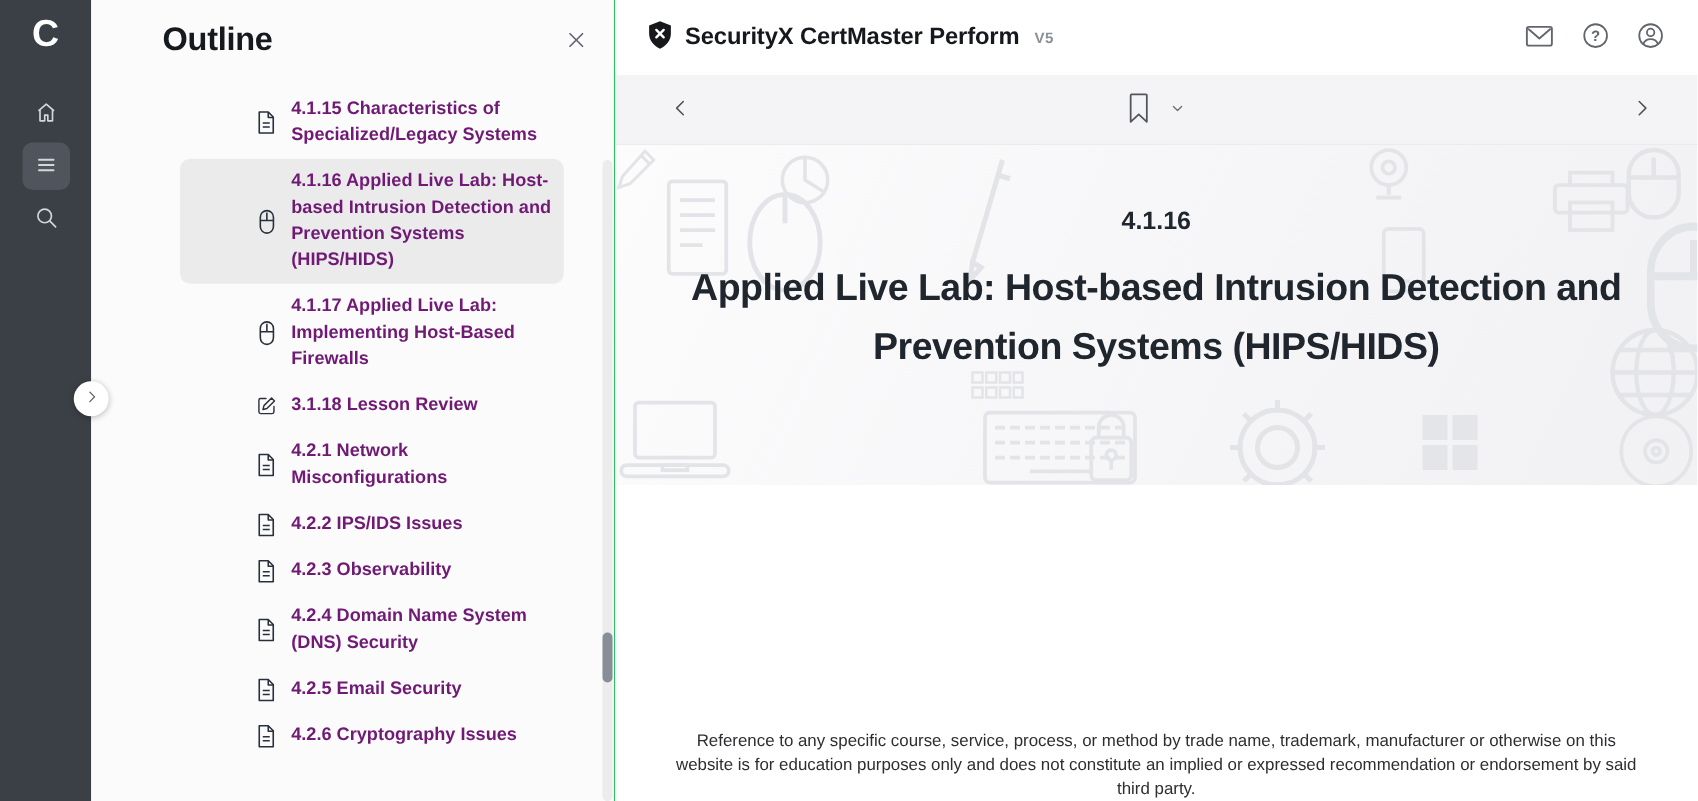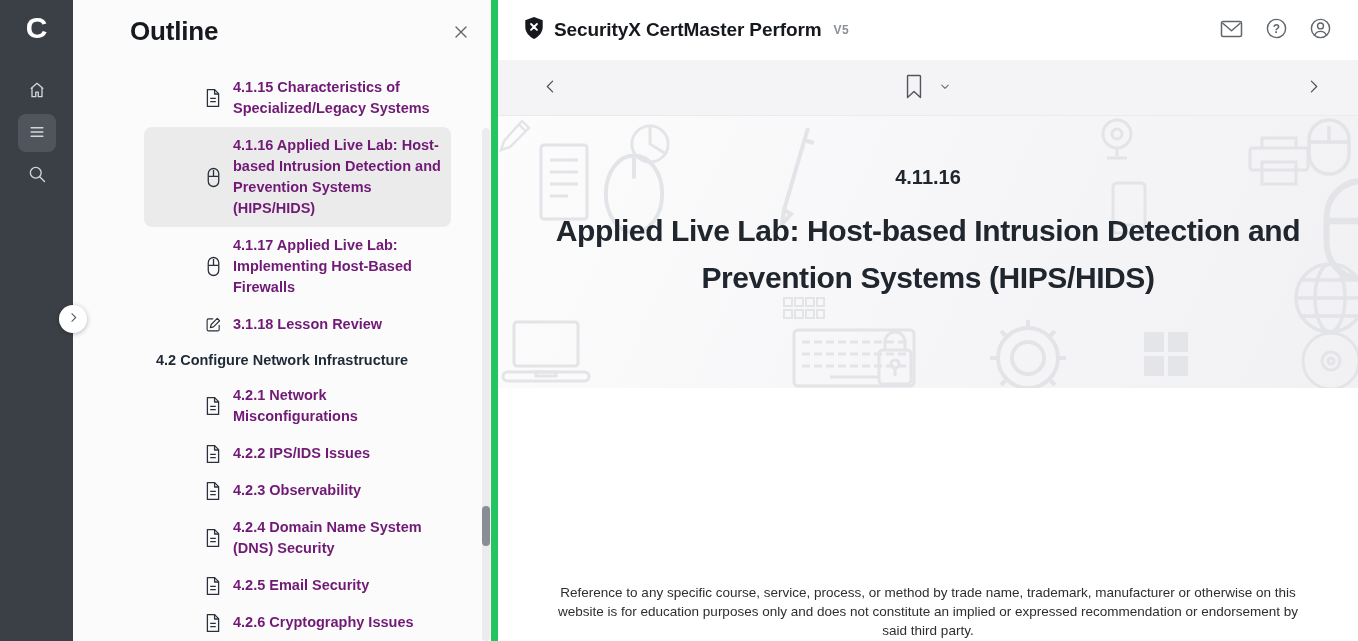--- a/index.html
+++ b/index.html
@@ -27,21 +27,21 @@
   .outline-list { margin-top:22px; padding:0 40px 0 30px; }
   .o-item { display:flex; align-items:center; padding:8px 10px 8px 0; border-radius:8px; cursor:pointer; }
   .o-item.selected { background:#ebebec; }
   .o-ic { width:18px; margin-left:60px; margin-right:11px; flex:0 0 18px; display:flex; align-items:center; justify-content:center; }
   .o-label { font-size:14.5px; font-weight:600; line-height:1.45; color:#701a75; }
   .o-section { padding:9px 0 9px 12px; font-size:14.5px; font-weight:700; color:#1f2a37; }
   .o-scroll-track { position:absolute; top:128px; right:1px; bottom:0; width:8px; background:#ececee; border-radius:4px; }
   .o-scroll-thumb { position:absolute; top:378px; left:0; width:8px; height:40px; background:#878e96; border-radius:4px; cursor:grab; }
 
   
-  .main { flex:1; display:flex; flex-direction:column; border-left:7px solid #22c55e; background:#fff; min-width:0; }
+  .main { flex:1; display:flex; flex-direction:column; border-left:1px solid #22c55e; background:#fff; min-width:0; }
   .app-header { height:60px; flex:0 0 60px; background:#fff; display:flex; align-items:center; padding:0 26px 0 25px; }
   .brand { display:flex; align-items:center; gap:9px; }
   .brand-title { font-size:19px; font-weight:700; color:#15181c; letter-spacing:-0.1px; }
   .brand-version { font-size:12px; font-weight:700; color:#8b9097; margin-left:3px; letter-spacing:.4px; }
   .header-actions { margin-left:auto; display:flex; align-items:center; gap:21px; }
   .icon-btn { border:none; background:transparent; cursor:pointer; display:flex; align-items:center; justify-content:center; }
 
   .nav-strip { height:56px; flex:0 0 56px; background:#f4f4f6; border-bottom:1px solid #ebebee; display:flex; align-items:center; position:relative; }
   .strip-left { margin-left:44px; }
   .strip-center { position:absolute; left:50%; transform:translateX(-50%); display:flex; align-items:center; gap:15px; }
@@ -139,21 +139,20 @@
         </div>
         <div class="o-item">
           <span class="o-ic">
             <svg width="17" height="17" viewBox="0 0 24 24" fill="none" stroke="#28303b" stroke-width="1.6" stroke-linecap="round" stroke-linejoin="round">
               <path d="M20 13v6a2 2 0 0 1-2 2H5a2 2 0 0 1-2-2V6a2 2 0 0 1 2-2h6"></path>
               <path d="M17.3 3.4l3.3 3.3L12 15.3l-4.4 1.1 1.1-4.4z"></path>
             </svg>
           </span>
           <span class="o-label">3.1.18 Lesson Review</span>
         </div>
-        <div class="o-section">4.2 Configure Network Infrastructure</div>
         <div class="o-item">
           <span class="o-ic">
             <svg width="16" height="20" viewBox="0 0 20 24" fill="none" stroke="#28303b" stroke-width="1.6" stroke-linejoin="round">
               <path d="M3 1.5h9l5 5V22.5H3z"></path>
               <path d="M12 1.5V7h5"></path>
               <path d="M6.5 12.5h7M6.5 16.5h7"></path>
             </svg>
           </span>
           <span class="o-label">4.2.1 Network Misconfigurations</span>
         </div>
@@ -412,21 +411,21 @@
             </svg>
           </div>
           <div class="pat" style="left: 800px; top: 212px; width: 66px; height: 66px;">
             <svg viewBox="0 0 66 66" preserveAspectRatio="none" fill="none" stroke="#e3e4e7" stroke-width="3">
               <circle cx="33" cy="33" r="28"></circle>
               <circle cx="33" cy="33" r="9"></circle>
               <circle cx="33" cy="33" r="3"></circle>
             </svg>
           </div>
         </div>
-      <div class="lesson-number">4.11.16</div>
+      <div class="lesson-number">4.1.16</div>
       <h2 class="lesson-title">Applied Live Lab: Host-based Intrusion Detection and Prevention Systems (HIPS/HIDS)</h2>
     </div>
 
     <div class="content-body">
       <p class="disclaimer">Reference to any specific course, service, process, or method by trade name, trademark, manufacturer or otherwise on this website is for education purposes only and does not constitute an implied or expressed recommendation or endorsement by said third party.</p>
     </div>
 
   </main>
 </div>
 

